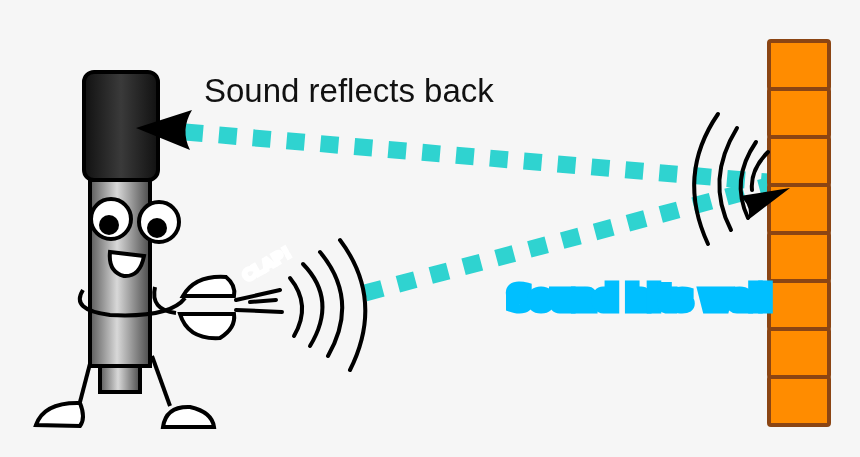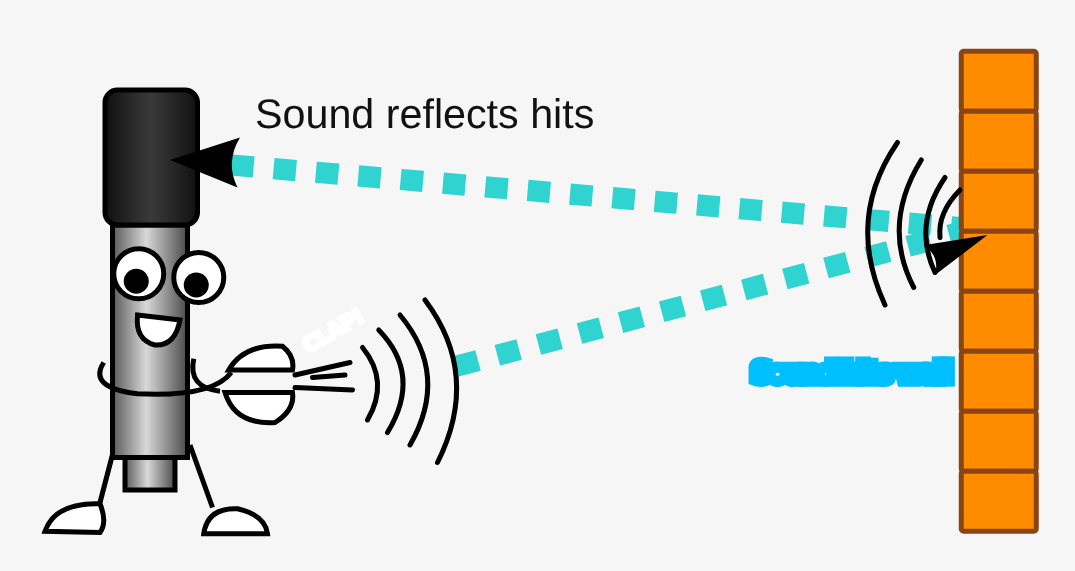--- a/index.html
+++ b/index.html
@@ -1,19 +1,19 @@
 <!DOCTYPE html>
 <html><head>
   <meta charset="utf-8">
   <style>
     html, body { margin: 0; padding: 0; }
     body { width: 860px; height: 457px; background: #f6f6f6; overflow: hidden; position: relative; font-family: "Liberation Sans", sans-serif; }
     svg { position: absolute; left: 0; top: 0; }
     .caption { position: absolute; left: 204px; top: 72px; font-size: 33px; color: #111; white-space: nowrap; font-family: "Liberation Sans", sans-serif; }
-    .blob-label { position: absolute; left: 508px; top: 278px; width: 252px; height: 40px; color: #00bfff; font-weight: bold; font-size: 20px; line-height: 40px; text-align: right; white-space: nowrap; font-family: "DejaVu Sans", sans-serif; -webkit-text-stroke: 9px #00bfff; letter-spacing: -1px; }
+    .blob-label { position: absolute; left: 508px; top: 278px; width: 252px; height: 40px; color: #00bfff; font-weight: bold; font-size: 32px; line-height: 40px; text-align: right; white-space: nowrap; font-family: "DejaVu Sans", sans-serif; -webkit-text-stroke: 9px #00bfff; letter-spacing: -1px; }
     .clap-label { position: absolute; left: 240px; top: 255px; color: #ffffff; font-weight: bold; font-size: 16px; transform: rotate(-30deg); -webkit-text-stroke: 3px #fff; font-family: "DejaVu Sans", sans-serif; }
   </style>
 </head>
 <body>
 
 <svg width="860" height="457" viewBox="0 0 860 457">
   <defs>
     <linearGradient id="bodyGrad" x1="0" x2="1" y1="0" y2="0">
       <stop offset="0" stop-color="#5a5a5a"></stop>
       <stop offset="0.45" stop-color="#d8d8d8"></stop>
@@ -89,15 +89,15 @@
     <path d="M83 290 Q70 310 110 315 Q170 318 185 298" fill="none" stroke="#000" stroke-width="4"></path>
     <path d="M155 287 Q150 310 176 313" fill="none" stroke="#000" stroke-width="4"></path>
 
     <path d="M183 296 Q195 275 226 277 Q236 285 234 296 Z" fill="#fff" stroke="#000" stroke-width="4"></path>
     <path d="M180 314 L234 314 Q236 328 220 338 Q188 340 180 314 Z" fill="#fff" stroke="#000" stroke-width="4"></path>
   </g>
 
   <path d="M136 128 L192 110 Q180 130 190 150 Z" fill="#000"></path>
 </svg>
 
-<div class="caption">Sound reflects hits</div>
+<div class="caption">Sound reflects back</div>
 <div class="clap-label">CLAP!</div>
 <div class="blob-label">Sound hits wall</div>
 
 </body></html>

